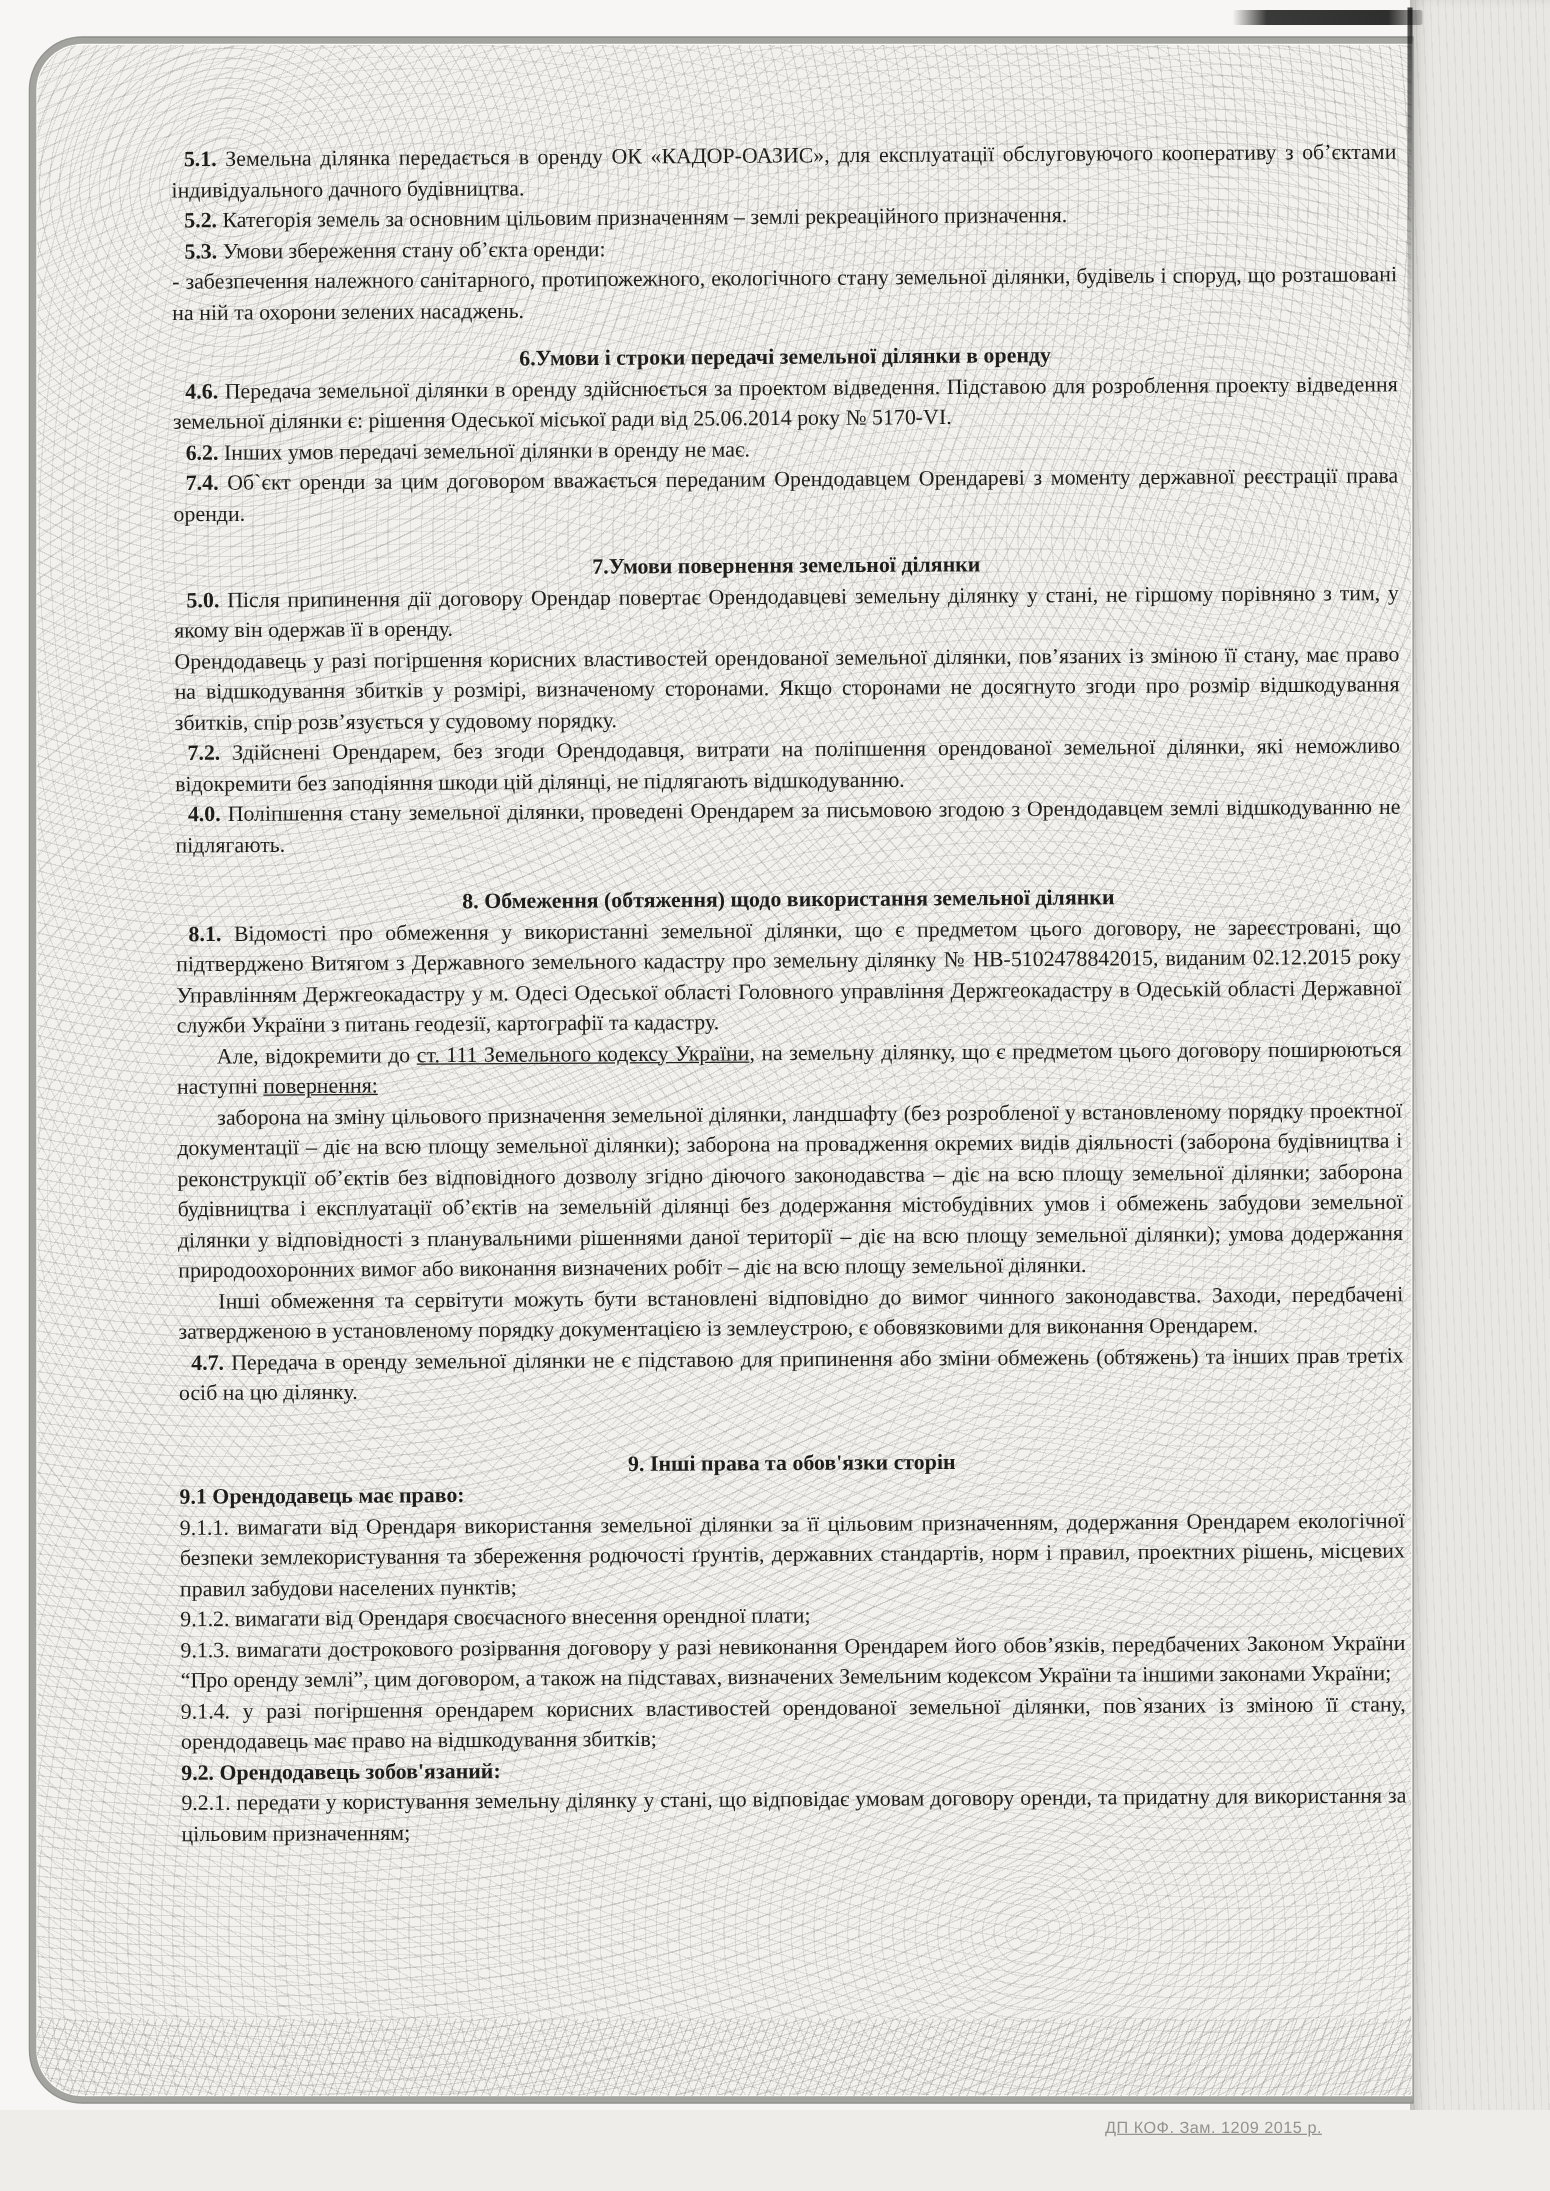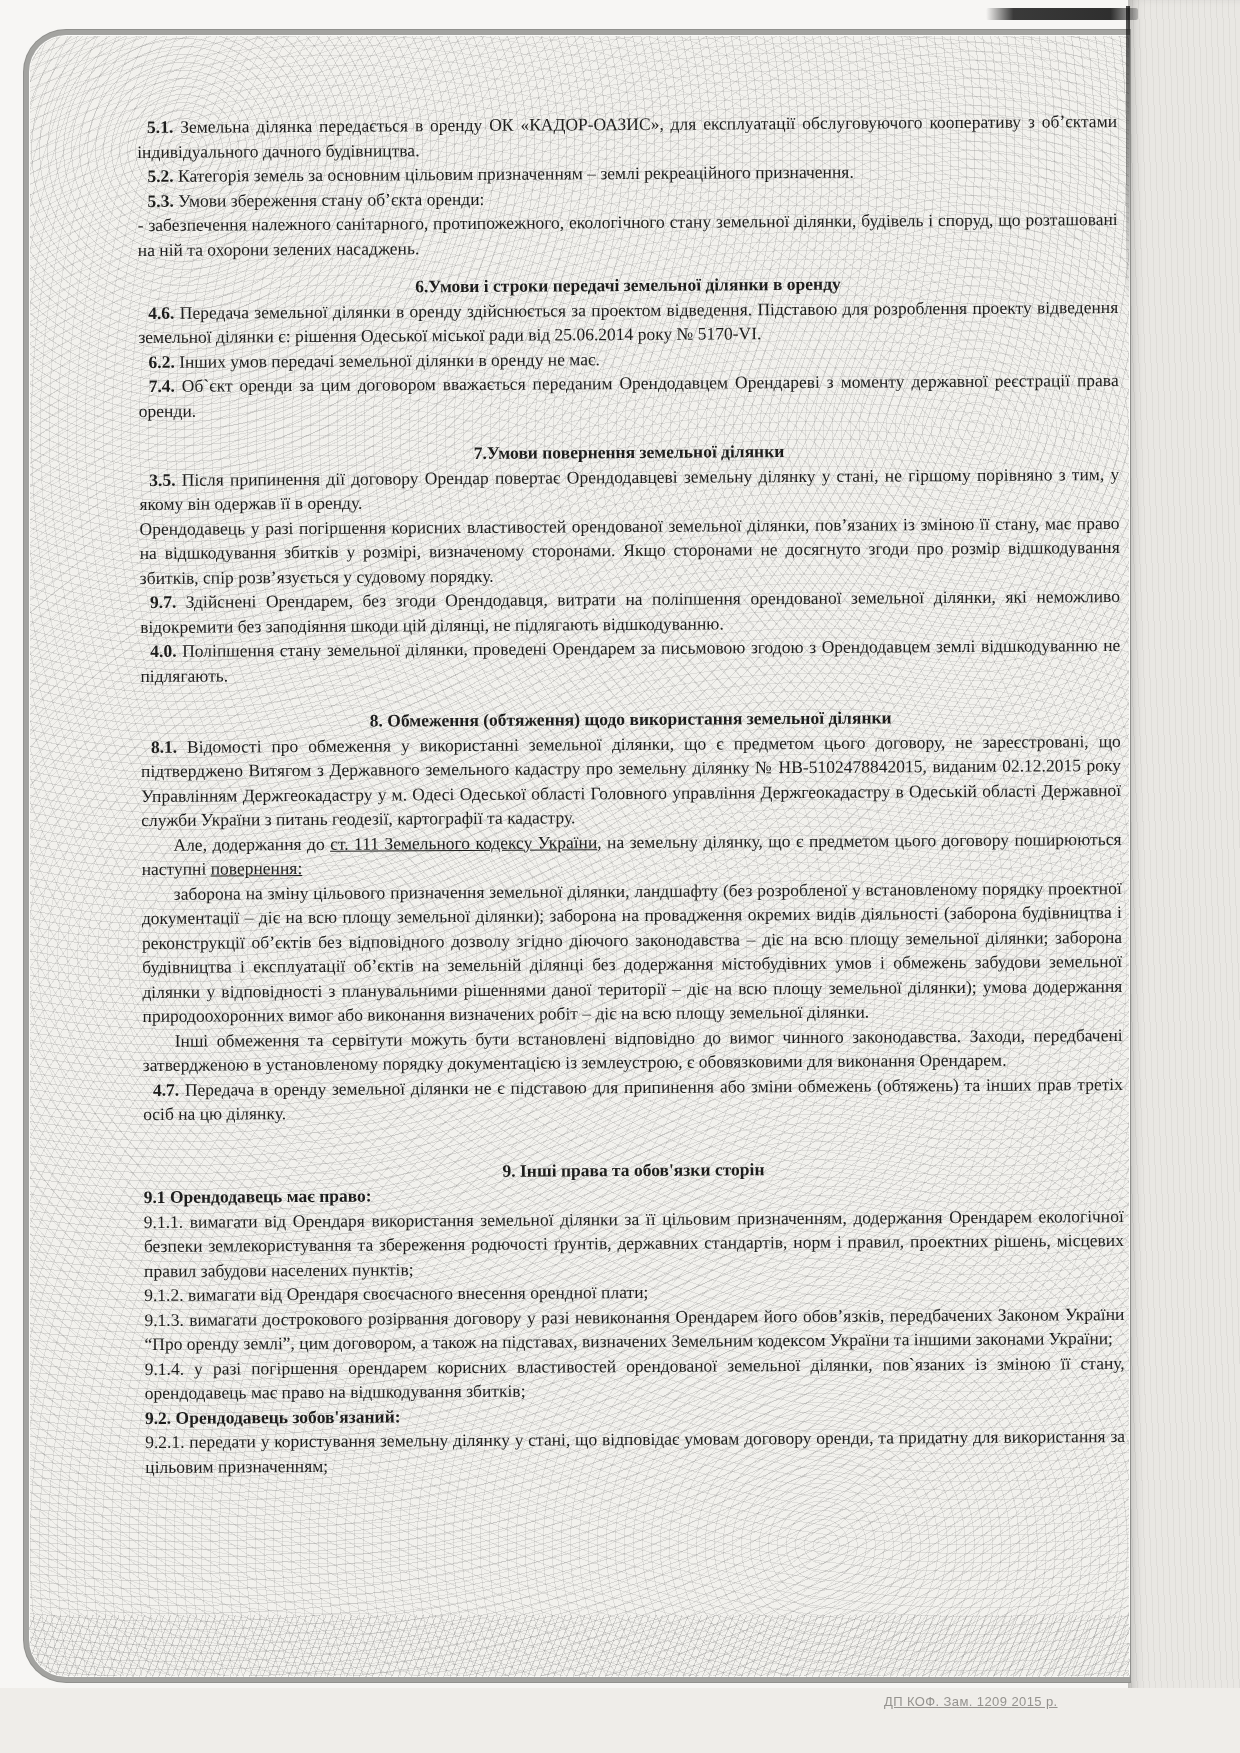--- a/index.html
+++ b/index.html
@@ -93,28 +93,28 @@
     <p class="para pi"><b class="num">5.2.</b><span> Категорія земель за основним цільовим призначенням – землі рекреаційного призначення.</span></p>
     <p class="para pi"><b class="num">5.3.</b><span> Умови збереження стану об’єкта оренди:</span></p>
     <p class="para"><span>- забезпечення належного санітарного, протипожежного, екологічного стану земельної ділянки, будівель і споруд, що розташовані на ній та охорони зелених насаджень.</span></p>
 
     <p class="para shead mt1">6.Умови і строки передачі земельної ділянки в оренду</p>
     <p class="para pi"><b class="num">4.6.</b><span> Передача земельної ділянки в оренду здійснюється за проектом відведення. Підставою для розроблення проекту відведення земельної ділянки є: рішення Одеської міської ради від 25.06.2014 року № 5170-VI.</span></p>
     <p class="para pi"><b class="num">6.2.</b><span> Інших умов передачі земельної ділянки в оренду не має.</span></p>
     <p class="para pi"><b class="num">7.4.</b><span> Об`єкт оренди за цим договором вважається переданим Орендодавцем Орендареві з моменту державної реєстрації права оренди.</span></p>
 
     <p class="para shead mt2">7.Умови повернення земельної ділянки</p>
-    <p class="para pi"><b class="num">3.5.</b><span> Після припинення дії договору Орендар повертає Орендодавцеві земельну ділянку у стані, не гіршому порівняно з тим, у якому він одержав її в оренду.</span></p>
+    <p class="para pi"><b class="num">5.0.</b><span> Після припинення дії договору Орендар повертає Орендодавцеві земельну ділянку у стані, не гіршому порівняно з тим, у якому він одержав її в оренду.</span></p>
     <p class="para"><span>Орендодавець у разі погіршення корисних властивостей орендованої земельної ділянки, пов’язаних із зміною її стану, має право на відшкодування збитків у розмірі, визначеному сторонами. Якщо сторонами не досягнуто згоди про розмір відшкодування збитків, спір розв’язується у судовому порядку.</span></p>
-    <p class="para pi"><b class="num">9.7.</b><span> Здійснені Орендарем, без згоди Орендодавця, витрати на поліпшення орендованої земельної ділянки, які неможливо відокремити без заподіяння шкоди цій ділянці, не підлягають відшкодуванню.</span></p>
+    <p class="para pi"><b class="num">7.2.</b><span> Здійснені Орендарем, без згоди Орендодавця, витрати на поліпшення орендованої земельної ділянки, які неможливо відокремити без заподіяння шкоди цій ділянці, не підлягають відшкодуванню.</span></p>
     <p class="para pi"><b class="num">4.0.</b><span> Поліпшення стану земельної ділянки, проведені Орендарем за письмовою згодою з Орендодавцем землі відшкодуванню не підлягають.</span></p>
 
     <p class="para shead mt3">8. Обмеження (обтяження) щодо використання земельної ділянки</p>
     <p class="para pi"><b class="num">8.1.</b><span> Відомості про обмеження у використанні земельної ділянки, що є предметом цього договору, не зареєстровані, що підтверджено Витягом з Державного земельного кадастру про земельну ділянку № НВ-5102478842015, виданим 02.12.2015 року Управлінням Держгеокадастру у м. Одесі Одеської області Головного управління Держгеокадастру в Одеській області Державної служби України з питань геодезії, картографії та кадастру.</span></p>
-    <p class="para pind"><span>Але, додержання до </span><span class="u">ст. 111 Земельного кодексу України</span><span>, на земельну ділянку, що є предметом цього договору поширюються наступні </span><span class="u">повернення:</span></p>
+    <p class="para pind"><span>Але, відокремити до </span><span class="u">ст. 111 Земельного кодексу України</span><span>, на земельну ділянку, що є предметом цього договору поширюються наступні </span><span class="u">повернення:</span></p>
     <p class="para pind"><span>заборона на зміну цільового призначення земельної ділянки, ландшафту (без розробленої у встановленому порядку проектної документації – діє на всю площу земельної ділянки); заборона на провадження окремих видів діяльності (заборона будівництва і реконструкції об’єктів без відповідного дозволу згідно діючого законодавства – діє на всю площу земельної ділянки; заборона будівництва і експлуатації об’єктів на земельній ділянці без додержання містобудівних умов і обмежень забудови земельної ділянки у відповідності з планувальними рішеннями даної території – діє на всю площу земельної ділянки); умова додержання природоохоронних вимог або виконання визначених робіт – діє на всю площу земельної ділянки.</span></p>
     <p class="para pind"><span>Інші обмеження та сервітути можуть бути встановлені відповідно до вимог чинного законодавства. Заходи, передбачені затвердженою в установленому порядку документацією із землеустрою, є обовязковими для виконання Орендарем.</span></p>
     <p class="para pi"><b class="num">4.7.</b><span> Передача в оренду земельної ділянки не є підставою для припинення або зміни обмежень (обтяжень) та інших прав третіх осіб на цю ділянку.</span></p>
 
     <p class="para shead mt4">9. Інші права та обов'язки сторін</p>
     <p class="para boldline">9.1 Орендодавець має право:</p>
     <p class="para"><span class="numr">9.1.1.</span><span> вимагати від Орендаря використання земельної ділянки за її цільовим призначенням, додержання Орендарем екологічної безпеки землекористування та збереження родючості ґрунтів, державних стандартів, норм і правил, проектних рішень, місцевих правил забудови населених пунктів;</span></p>
     <p class="para"><span class="numr">9.1.2.</span><span> вимагати від Орендаря своєчасного внесення орендної плати;</span></p>
     <p class="para"><span class="numr">9.1.3.</span><span> вимагати дострокового розірвання договору у разі невиконання Орендарем його обов’язків, передбачених Законом України “Про оренду землі”, цим договором, а також на підставах, визначених Земельним кодексом України та іншими законами України;</span></p>
     <p class="para"><span class="numr">9.1.4.</span><span> у разі погіршення орендарем корисних властивостей орендованої земельної ділянки, пов`язаних із зміною її стану, орендодавець має право на відшкодування збитків;</span></p>

